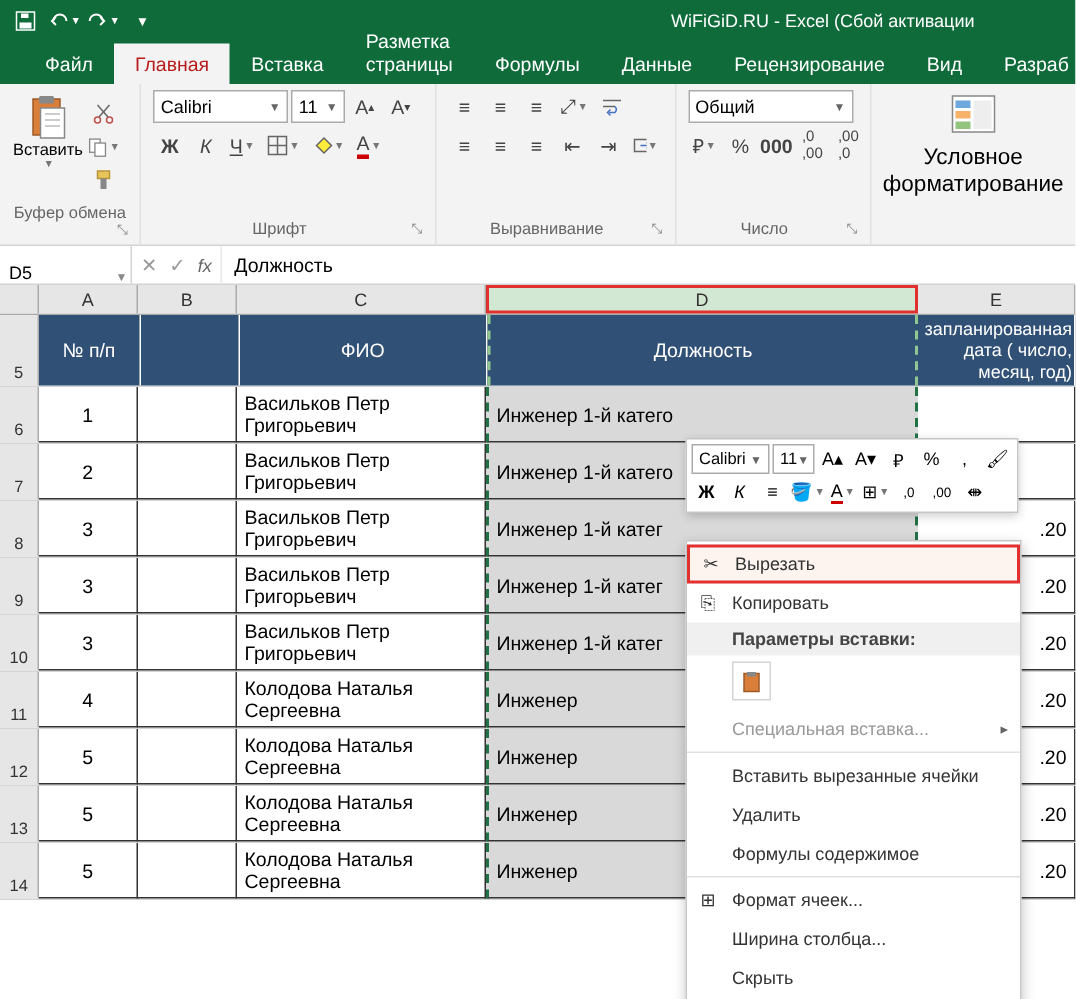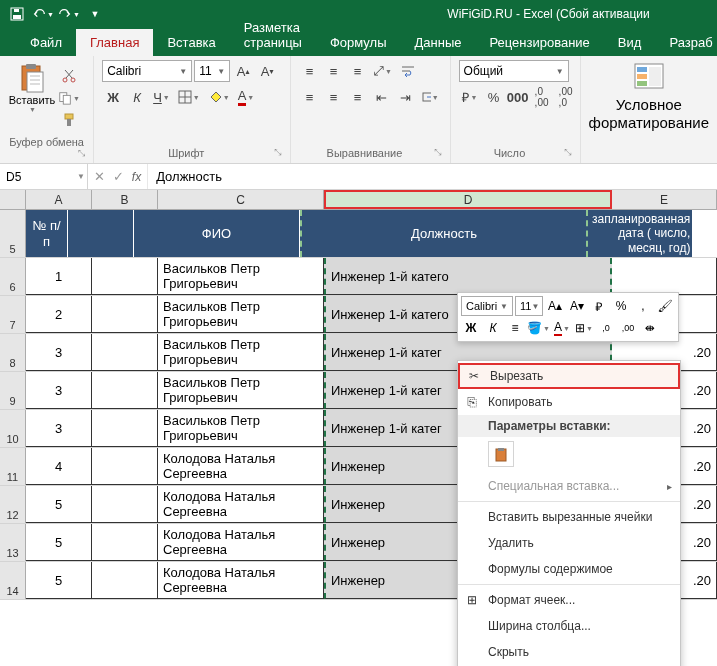--- a/index.html
+++ b/index.html
@@ -36,21 +36,21 @@
 .align-group .align-row { display: flex; gap: 2px; margin-bottom: 4px; }
 
 .num-group .num-row1 { margin-bottom: 4px; }
 .num-select { border: 1px solid #ababab; height: 22px; width: 110px; padding: 0 4px; background: #fff; display: flex; align-items: center; font-size: 12px; }
 
 .cond-group { display: flex; flex-direction: column; align-items: center; padding: 4px 8px; }
 .cond-icon { width: 32px; height: 32px; margin-bottom: 4px; }
 .cond-label { font-size: 15px; text-align: center; line-height: 1.2; }
 
 .formula-bar { height: 26px; border-bottom: 1px solid #d4d4d4; display: flex; align-items: stretch; background: #fff; }
-.name-box { width: 88px; border-right: 1px solid #d4d4d4; display: flex; align-items: center; padding: 0 6px; font-size: 12px; position: relative; }
+.name-box { width: 88px; border-right: 1px solid #d4d4d4; display: flex; align-items: flex-end; padding: 0 6px; font-size: 12px; position: relative; }
 .name-box .nb-drop { position: absolute; right: 2px; font-size: 8px; color: #888; }
 .fb-btns { display: flex; align-items: center; padding: 0 6px; gap: 8px; border-right: 1px solid #e8e8e8; }
 .fb-btn { color: #999; font-size: 13px; cursor: pointer; }
 .fx { font-style: italic; color: #666; font-size: 12px; }
 .fb-input { flex: 1; padding: 0 8px; display: flex; align-items: center; font-size: 13px; }
 
 .sheet { position: relative; }
 .col-headers { display: flex; height: 20px; background: #e6e6e6; border-bottom: 1px solid #ababab; }
 .corner { width: 26px; border-right: 1px solid #ababab; background: #e6e6e6; }
 .ch { border-right: 1px solid #ababab; display: flex; align-items: center; justify-content: center; font-size: 12px; color: #333; background: #e6e6e6; }
@@ -313,21 +313,21 @@
     <div class="ch cA">A</div>
     <div class="ch cB">B</div>
     <div class="ch cC">C</div>
     <div class="ch cD sel">D</div>
     <div class="ch cE">E</div>
   </div>
 
   <div class="rows">
     <div class="row hdr-row">
       <div class="rh">5</div>
-      <div class="cell cA" style="width:42px">№ п/п</div>
+      <div class="cell cA" style="width:68px">№ п/п</div>
       <div class="cell cB" style="width:66px"></div>
       <div class="cell cC" style="width:166px">ФИО</div>
       <div class="cell cD hdr" style="width:288px">Должность</div>
       <div class="cell cE hdr" style="width:105px;justify-content:flex-start;font-size:12px;padding:2px 4px">запланированная дата ( число, месяц, год)</div>
     </div>
 
     <div id="data-rows">
         <div class="row data-row">
           <div class="rh">6</div>
           <div class="cell cA" style="width:66px">1</div>

